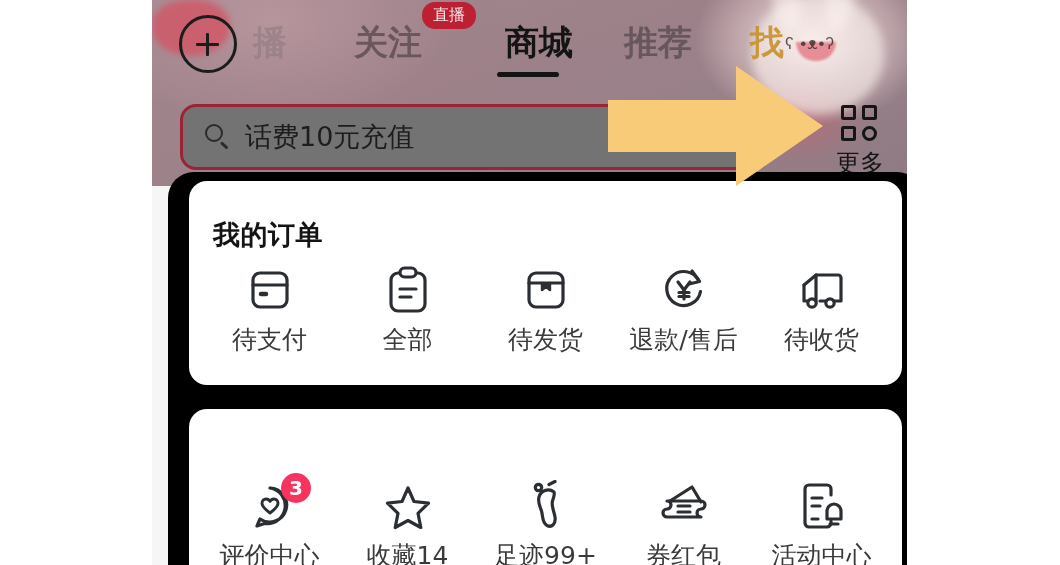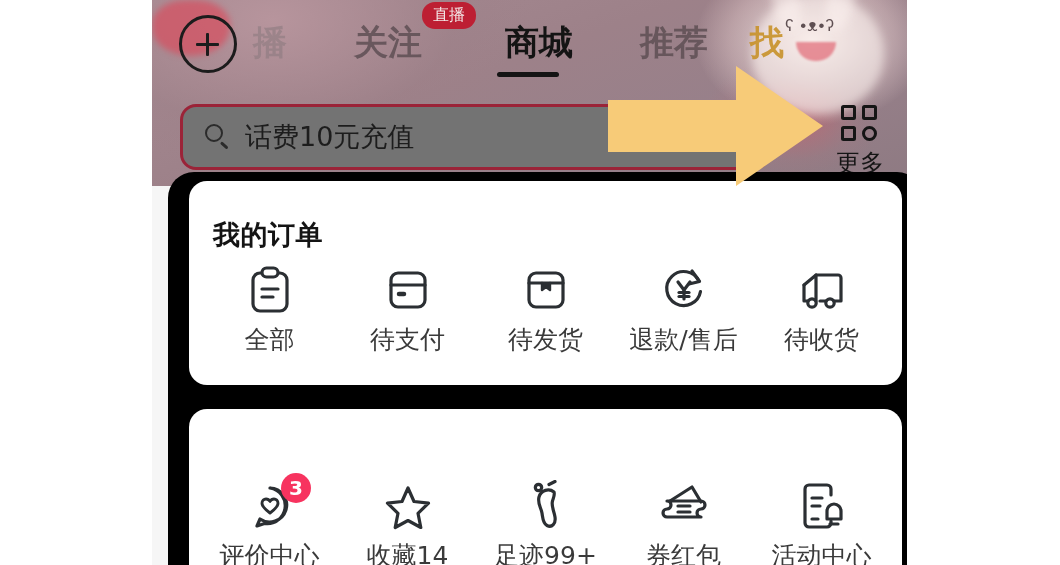--- a/index.html
+++ b/index.html
@@ -66,21 +66,21 @@
   }
   .mascot-bib {
     left: 618px; top: 78px;
     width: 78px; height: 56px;
     background: rgba(214,79,95,0.72);
     border-radius: 48% 48% 55% 55%;
     filter: blur(3px);
   }
   .mascot-face {
     position: absolute;
-    left: 633px; top: 16px;
+    left: 633px; top: 34px;
     width: 78px; height: 44px;
     color: #3a2a2e;
     font-size: 17px;
     letter-spacing: 1px;
     filter: blur(0.6px);
     opacity: 0.8;
   }
   .mascot-mouth {
     position: absolute;
     left: 644px; top: 42px;
@@ -123,21 +123,21 @@
     font-family: "DejaVu Sans", "Liberation Sans", sans-serif;
   }
   .navtab.dim { color: #5c4d52; font-weight: 700; opacity: 0.82; }
   .navtab.faint { color: #8d7b80; font-weight: 700; opacity: 0.6; }
   .navtab.active { color: #141414; font-weight: 700; }
   .navtab.gold { color: #c8922a; font-weight: 700; opacity: 0.9; filter: blur(0.7px); }
 
   #tab-0 { left: 101px; }
   #tab-1 { left: 202px; }
   #tab-2 { left: 353px; }
-  #tab-3 { left: 488px; }
+  #tab-3 { left: 472px; }
   #tab-4 { left: 598px; }
 
   #active-underline {
     position: absolute;
     left: 345px; top: 72px;
     width: 62px; height: 5px;
     background: #141414;
     border-radius: 3px;
   }
   #live-badge {
@@ -358,38 +358,38 @@
 
   <div id="sheet">
 
     <div class="card" id="card-orders">
       <div class="card-title">我的订单</div>
       <div class="icon-row" id="orders-row">
 
         <div class="icon-cell">
           <div class="icon-wrap">
             <svg width="46" height="50" viewBox="0 0 46 50" fill="none" stroke="#2b2f33" stroke-width="3.2" stroke-linecap="round" stroke-linejoin="round">
+              <rect x="6" y="8" width="34" height="34" rx="7"></rect>
+              <line x1="6" y1="20" x2="40" y2="20"></line>
+              <line x1="14" y1="29" x2="19" y2="29" stroke-width="4.5"></line>
+            </svg>
+          </div>
+          <div class="icon-label">待支付</div>
+        </div>
+
+        <div class="icon-cell">
+          <div class="icon-wrap">
+            <svg width="46" height="50" viewBox="0 0 46 50" fill="none" stroke="#2b2f33" stroke-width="3.2" stroke-linecap="round" stroke-linejoin="round">
               <rect x="6" y="8" width="34" height="38" rx="7"></rect>
               <rect x="15" y="3" width="16" height="9" rx="4.5" fill="#fff"></rect>
               <line x1="15" y1="24" x2="31" y2="24"></line>
               <line x1="15" y1="32" x2="26" y2="32"></line>
             </svg>
           </div>
           <div class="icon-label">全部</div>
-        </div>
-
-        <div class="icon-cell">
-          <div class="icon-wrap">
-            <svg width="46" height="50" viewBox="0 0 46 50" fill="none" stroke="#2b2f33" stroke-width="3.2" stroke-linecap="round" stroke-linejoin="round">
-              <rect x="6" y="8" width="34" height="34" rx="7"></rect>
-              <line x1="6" y1="20" x2="40" y2="20"></line>
-              <line x1="14" y1="29" x2="19" y2="29" stroke-width="4.5"></line>
-            </svg>
-          </div>
-          <div class="icon-label">待支付</div>
         </div>
 
         <div class="icon-cell">
           <div class="icon-wrap">
             <svg width="46" height="50" viewBox="0 0 46 50" fill="none" stroke="#2b2f33" stroke-width="3.2" stroke-linecap="round" stroke-linejoin="round">
               <rect x="6" y="8" width="34" height="34" rx="7"></rect>
               <path d="M6 18 H40"></path>
               <path d="M19 18 v7 l4 -3 l4 3 v-7" fill="#2b2f33" stroke-width="2.4"></path>
             </svg>
           </div>

